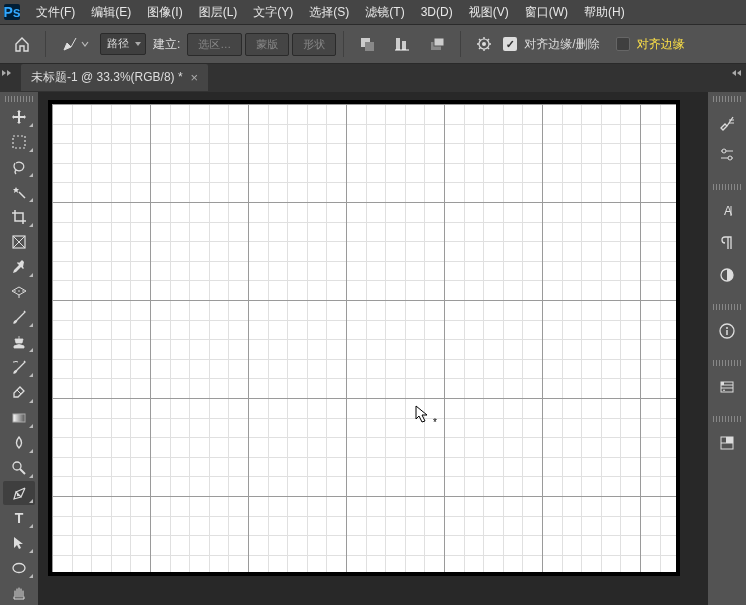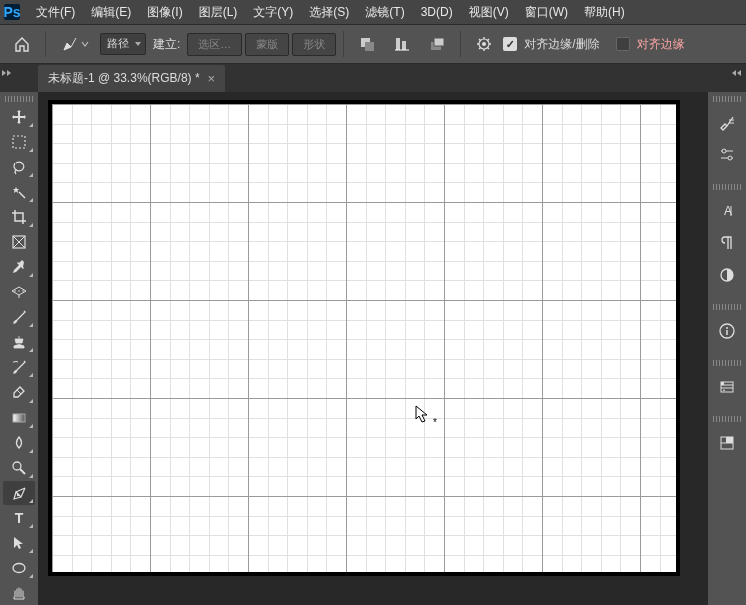--- a/index.html
+++ b/index.html
@@ -11,22 +11,22 @@
 .opt-btn{width:32px;height:32px;display:flex;align-items:center;justify-content:center;cursor:pointer;border-radius:2px;color:#ddd}
 .brush-btn{width:44px}
 .dropdown-sel{background:#3f3f3f;border:1px solid #2a2a2a;color:#ddd;font-size:11px;padding:2px 16px 2px 6px;height:22px;position:relative;border-radius:2px}
 .dropdown-sel:after{content:"";position:absolute;right:4px;top:8px;border-left:3px solid transparent;border-right:3px solid transparent;border-top:4px solid #aaa}
 .opt-label{color:#ddd;font-size:12px;padding:0 4px}
 .frame-btn{background:#454545;border:1px solid #2a2a2a;color:#888;font-size:11px;padding:3px 10px;border-radius:2px;cursor:pointer}
 .sep{width:1px;height:26px;background:#404040;margin:0 4px}
 .chk{width:14px;height:14px;background:#ddd;border-radius:2px;display:flex;align-items:center;justify-content:center;color:#333;font-size:11px;font-weight:bold}
 .chk.off{background:#3f3f3f;border:1px solid #666}
 .opt-text{color:#ddd;font-size:12px;margin-left:4px}
-.opt-text.dim{color:#fca5a5}
-.tabbar{position:absolute;top:64px;left:38px;right:38px;height:28px;background:#323232;display:flex;align-items:center}
+.opt-text.dim{color:#fde047}
+.tabbar{position:absolute;top:64px;left:21px;right:38px;height:28px;background:#323232;display:flex;align-items:flex-start}
 .expand-l{position:absolute;left:2px;top:70px;width:12px;height:12px;cursor:pointer}
 .expand-l:before,.expand-l:after{content:"";position:absolute;border-top:3px solid transparent;border-bottom:3px solid transparent;border-left:4px solid #aaa}
 .expand-l:after{left:5px}
 .expand-r{position:absolute;right:2px;top:70px;width:12px;height:12px;cursor:pointer}
 .expand-r:before,.expand-r:after{content:"";position:absolute;border-top:3px solid transparent;border-bottom:3px solid transparent;border-right:4px solid #aaa}
 .expand-r:after{left:5px}
 .tab{background:#454545;color:#ddd;font-size:12px;padding:5px 10px;display:flex;align-items:center;gap:8px;border-radius:2px 2px 0 0}
 .tab-close{color:#aaa;font-size:13px;cursor:pointer}
 .toolbar{position:absolute;left:0;top:92px;width:38px;bottom:0;background:#535353;display:flex;flex-direction:column;align-items:center;padding-top:4px;gap:1px}
 .grip{width:28px;height:6px;margin-bottom:2px;background:repeating-linear-gradient(90deg,#888 0 1px,transparent 1px 3px)}

